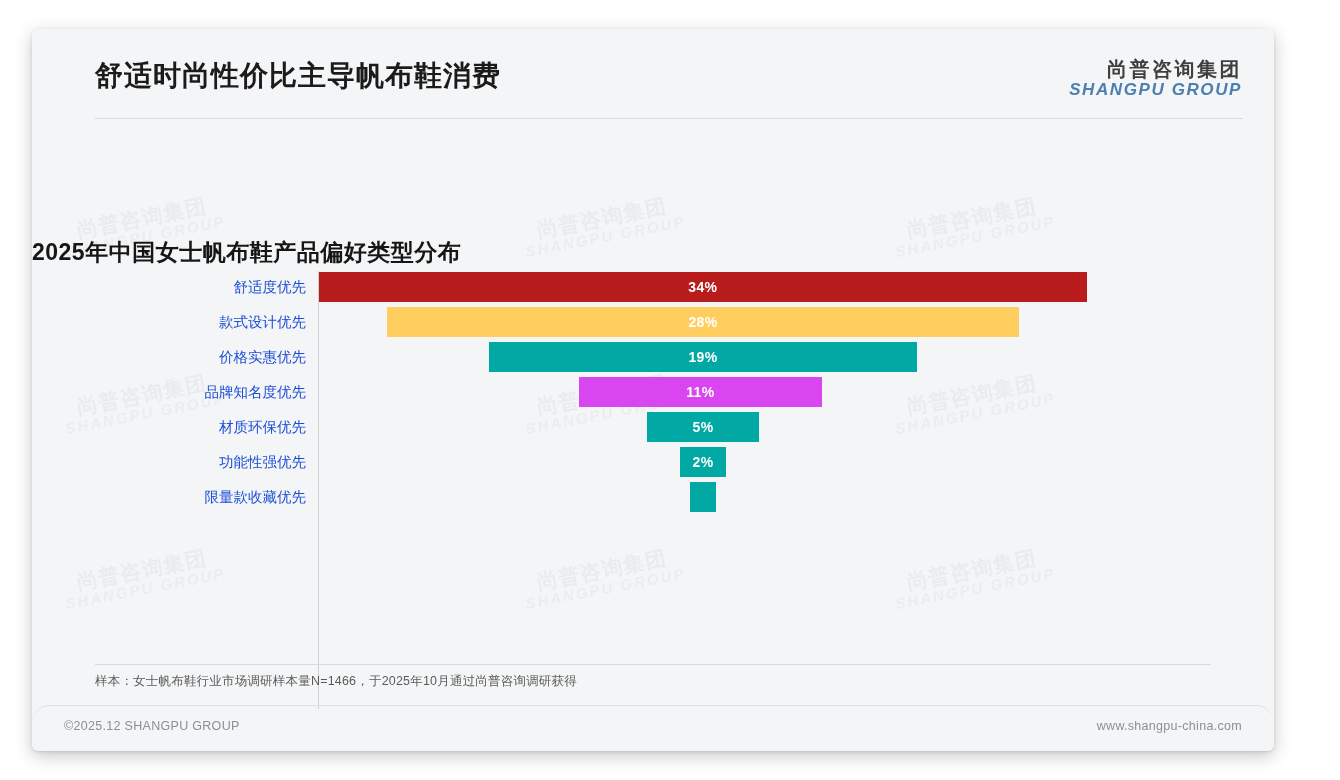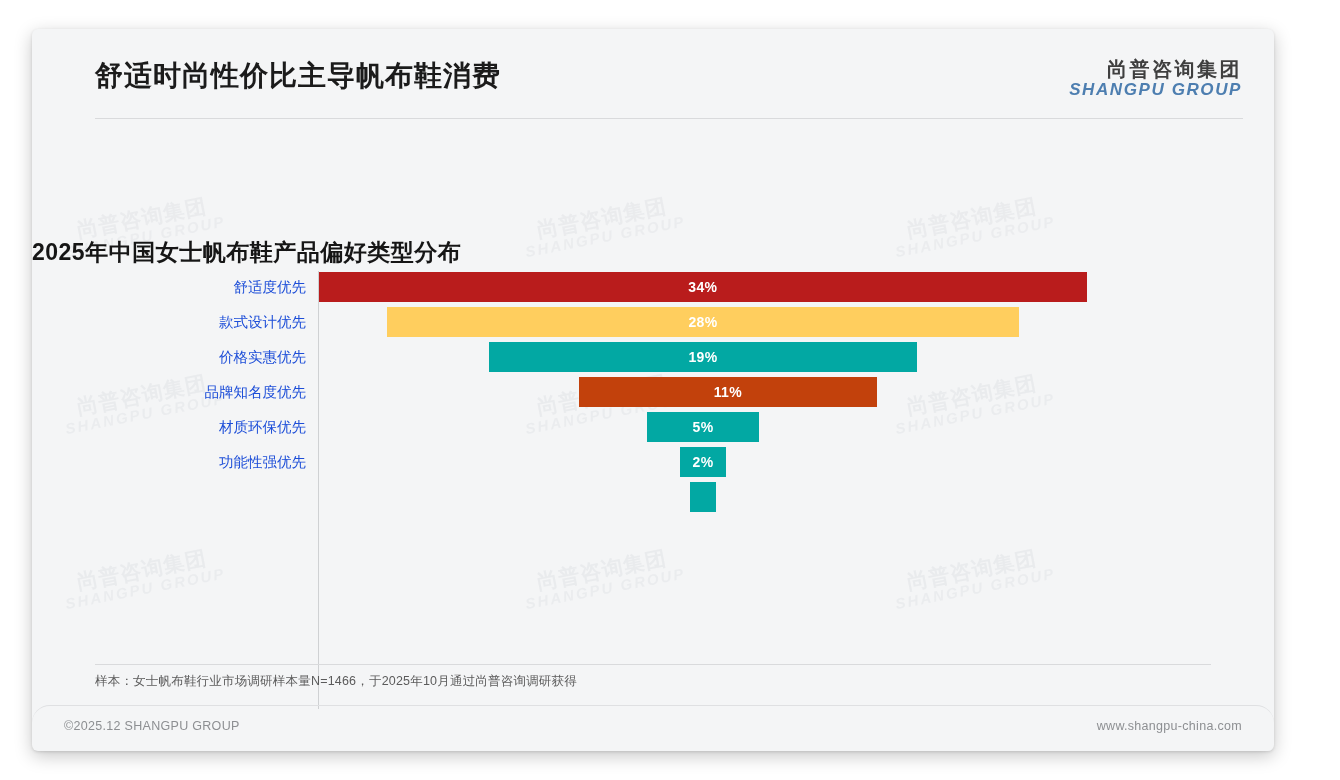--- a/index.html
+++ b/index.html
@@ -252,31 +252,32 @@
         <div class="bar-row" style="top: 186px;">
           <div class="cat-label">款式设计优先</div>
           <div class="bar" style="background: rgb(255, 206, 94); width: 632.1px; left: 354.95px;">28%</div>
         </div>
         <div class="bar-row" style="top: 221px;">
           <div class="cat-label">价格实惠优先</div>
           <div class="bar" style="background: rgb(2, 168, 163); width: 428.925px; left: 456.538px;">19%</div>
         </div>
         <div class="bar-row" style="top: 256px;">
           <div class="cat-label">品牌知名度优先</div>
-          <div class="bar" style="background: #c2410c; width: 298px; left: 546.837px;">11%</div>
+          <div class="bar" style="background: #d946ef; width: 243px; left: 546.837px;">11%</div>
         </div>
         <div class="bar-row" style="top: 291px;">
           <div class="cat-label">材质环保优先</div>
           <div class="bar" style="background: rgb(2, 168, 163); width: 112.875px; left: 614.562px;">5%</div>
         </div>
         <div class="bar-row" style="top: 326px;">
           <div class="cat-label">功能性强优先</div>
           <div class="bar" style="background: rgb(2, 168, 163); width: 45.15px; left: 648.425px;">2%</div>
         </div>
         <div class="bar-row" style="top: 361px;">
+          <div class="cat-label">限量款收藏优先</div>
           <div class="bar" style="background: rgb(2, 168, 163); width: 26px; left: 658px;"></div>
         </div>
       </div>
   </div>
 
   <div id="footnote-wrap">
     <div id="footnote-rule"></div>
     <div id="footnote">样本：女士帆布鞋行业市场调研样本量N=1466，于2025年10月通过尚普咨询调研获得</div>
   </div>
 

